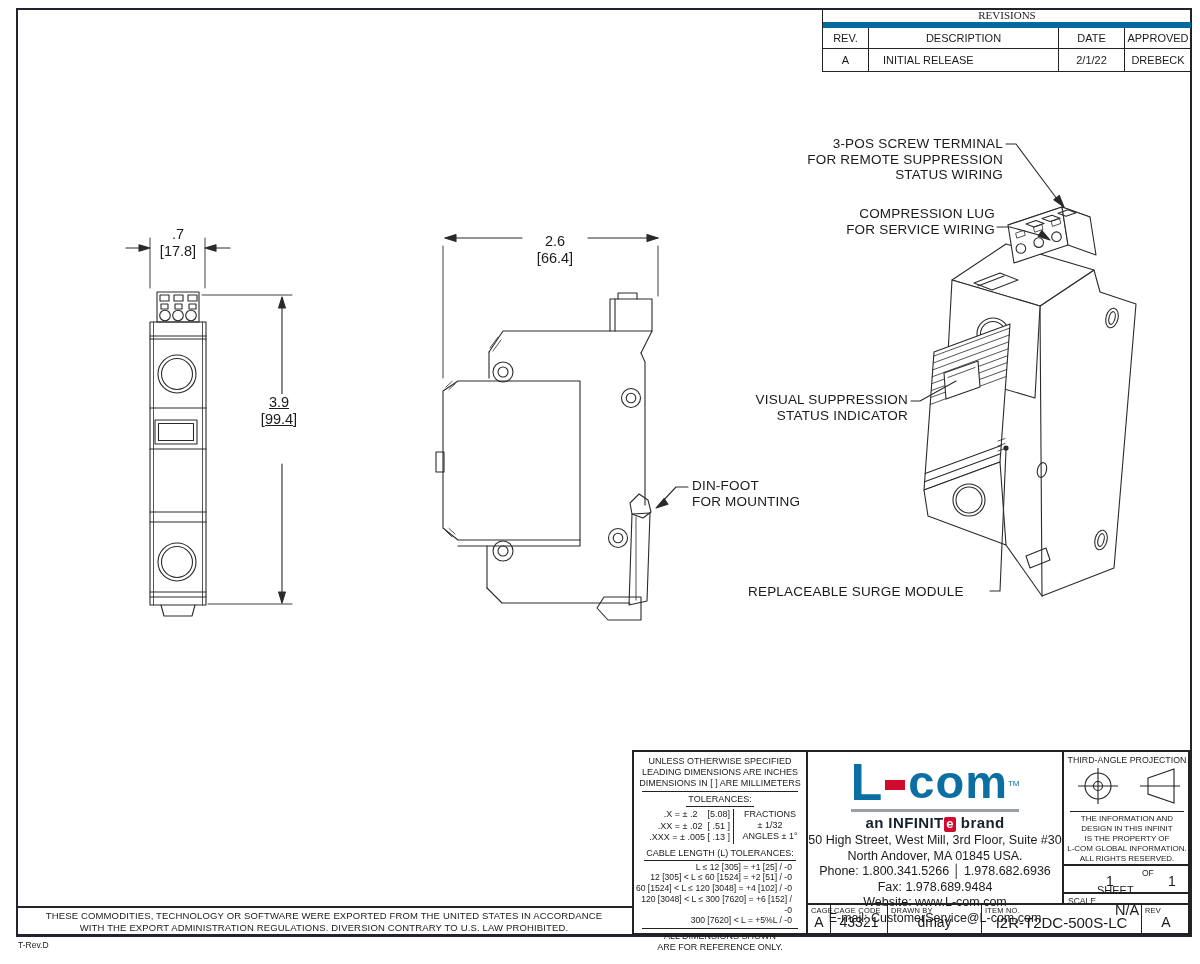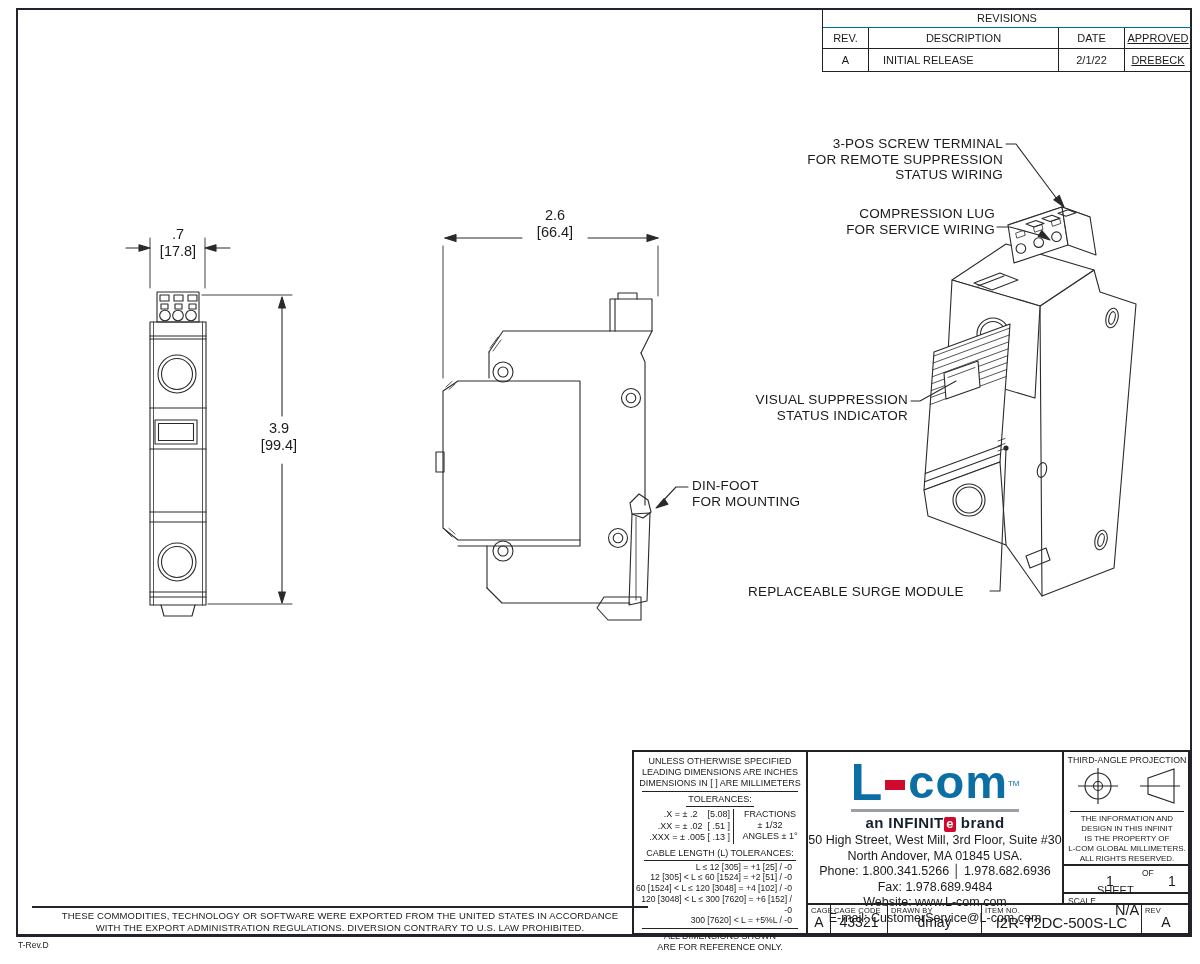--- a/index.html
+++ b/index.html
@@ -9,25 +9,25 @@
   .sheet-border{left:16px;top:8px;width:1172px;height:924px;border:2px solid #23232e;border-bottom-width:3px;}
   svg.lineart{left:0;top:0;width:1200px;height:964px;}
   svg.lineart *{vector-effect:non-scaling-stroke;}
   .callout{font-size:13.5px;line-height:15.5px;letter-spacing:.2px;color:#1b1b1b;white-space:nowrap;}
   .rt{text-align:right;} .lt{text-align:left;}
   .dimtxt{font-size:14.5px;line-height:17px;text-align:center;color:#1b1b1b;}
   .wbg{background:#fff;}
   
   .rev-table{left:822px;top:8px;width:368px;border:1.5px solid #222;border-top:none;
              display:grid;grid-template-rows:20px 21px 22px;font-size:11px;}
-  .rev-title{display:flex;align-items:center;justify-content:center;border-bottom:1px solid #0369a1;}
+  .rev-title{display:flex;align-items:center;justify-content:center;border-bottom:6px solid #0369a1;font-family:Liberation Serif, serif;}
   .rev-row{display:grid;grid-template-columns:46px 190px 66px 66px;}
   .rev-row.hdr{border-bottom:1px solid #222;}
   .rev-cell{display:flex;align-items:center;justify-content:center;border-right:1px solid #222;overflow:hidden;}
-  .rev-cell:last-child{border-right:none;text-decoration:underline;}
+  .rev-cell:last-child{border-right:none;}
   .rev-cell.desc-data{justify-content:flex-start;padding-left:14px;}
   
   .tb{left:632px;top:750px;width:558px;height:185px;border:2px solid #222;box-sizing:border-box;background:#fff;}
   .tb .col-l{left:0;top:0;width:174px;height:181px;border-right:2px solid #222;box-sizing:border-box;
              font-size:9px;line-height:11px;text-align:center;}
   .tb .col-m{left:174px;top:0;width:256px;height:151px;border-right:2px solid #222;box-sizing:border-box;text-align:center;}
   .tb .col-r{left:430px;top:0;width:126px;height:154px;box-sizing:border-box;font-size:8.5px;text-align:center;}
   .tol-line{white-space:pre;font-size:9px;line-height:11.5px;}
   .u{display:inline-block;border-bottom:1px solid #222;padding:0 2px 1px;}
   .sep{border-top:1px solid #222;margin:2px 8px;}
@@ -44,21 +44,21 @@
   .addr{font-size:12.5px;line-height:15.5px;margin-top:1px;}
   
   .tbb{left:174px;top:151px;height:30px;border-top:2px solid #222;box-sizing:border-box;display:flex;}
   .tbb .cell{position:relative;border-right:1px solid #222;box-sizing:border-box;}
   .tbb .cell:last-child{border-right:none;}
   .mini-label{position:absolute;left:3px;top:1px;font-size:7.5px;letter-spacing:.2px;}
   .cell-val{position:absolute;left:0;right:0;top:9px;text-align:center;font-size:14px;}
   
   .row-line{border-top:2px solid #222;}
   .t-rev{left:18px;top:940px;font-size:8.5px;color:#222;}
-  .export-box{left:32px;top:906px;width:616px;height:29px;border-top:2px solid #23232e;box-sizing:border-box;
+  .export-box{left:16px;top:906px;width:616px;height:29px;border-top:2px solid #23232e;box-sizing:border-box;
               display:flex;flex-direction:column;align-items:center;justify-content:center;
               font-size:9.5px;line-height:11.5px;letter-spacing:.15px;text-align:center;}
 </style>
 </head>
 <body>
 
 <div class="sheet">
 
   <div class="abs sheet-border"></div>
 
@@ -195,25 +195,25 @@
       <polygon points="656,508 664.1,498.5 667.9,504.3" fill="#2a2a2a"></polygon>
       <path d="M990,591 L1000,591 L1006,450"></path>
       <circle cx="1006" cy="448" r="2.6" fill="#2a2a2a" stroke="none"></circle>
     </g>
   </svg>
 
   <div class="abs dimtxt" style="left:148px;top:226px;width:60px;">
     <div>.7</div>
     <div>[17.8]</div>
   </div>
-  <div class="abs dimtxt wbg" style="left:250px;top:420px;width:58px;">
+  <div class="abs dimtxt wbg" style="left:250px;top:394px;width:58px;text-decoration:underline;">
     <div>3.9</div>
     <div>[99.4]</div>
   </div>
-  <div class="abs dimtxt wbg" style="left:524px;top:207px;width:62px;">
+  <div class="abs dimtxt wbg" style="left:524px;top:233px;width:62px;">
     <div>2.6</div>
     <div>[66.4]</div>
   </div>
 
   <div class="abs callout rt" style="left:783px;top:136px;width:220px;">
     <div>3-POS SCREW TERMINAL</div>
     <div>FOR REMOTE SUPPRESSION</div>
     <div>STATUS WIRING</div>
   </div>
   <div class="abs callout rt" style="left:775px;top:206px;width:220px;">
@@ -309,21 +309,21 @@
           <circle cx="30" cy="20" r="4.5"></circle>
         <path d="M10,20 H50 M30,2 V38"></path>
         <path d="M72,20 H112"></path>
         <path d="M80,12 L106,3 V37 L80,28 Z M106,3 V37"></path>
       </svg>
       <div style="border-top:1px solid #222;margin:1px 6px 2px;"></div>
       <div style="font-size:8px;line-height:10px;">
         <div>THE INFORMATION AND</div>
         <div>DESIGN IN THIS INFINIT</div>
         <div>IS THE PROPERTY OF</div>
-        <div>L-COM GLOBAL MILLIMETERS.</div>
+        <div>L-COM GLOBAL INFORMATION.</div>
         <div>ALL RIGHTS RESERVED.</div>
       </div>
       <div class="row-line" style="position:relative;height:26px;text-align:left;">
         <span style="position:absolute;left:4px;top:18px;font-size:11px;margin-left:29px;">SHEET</span>
         <span style="position:absolute;left:42px;top:7px;font-size:14px;">1</span>
         <span style="position:absolute;left:78px;top:2px;font-size:8.5px;">OF</span>
         <span style="position:absolute;left:104px;top:7px;font-size:14px;">1</span>
       </div>
       <div class="row-line" style="position:relative;height:27px;text-align:left;">
         <span style="position:absolute;left:4px;top:2px;font-size:8.5px;">SCALE</span>

